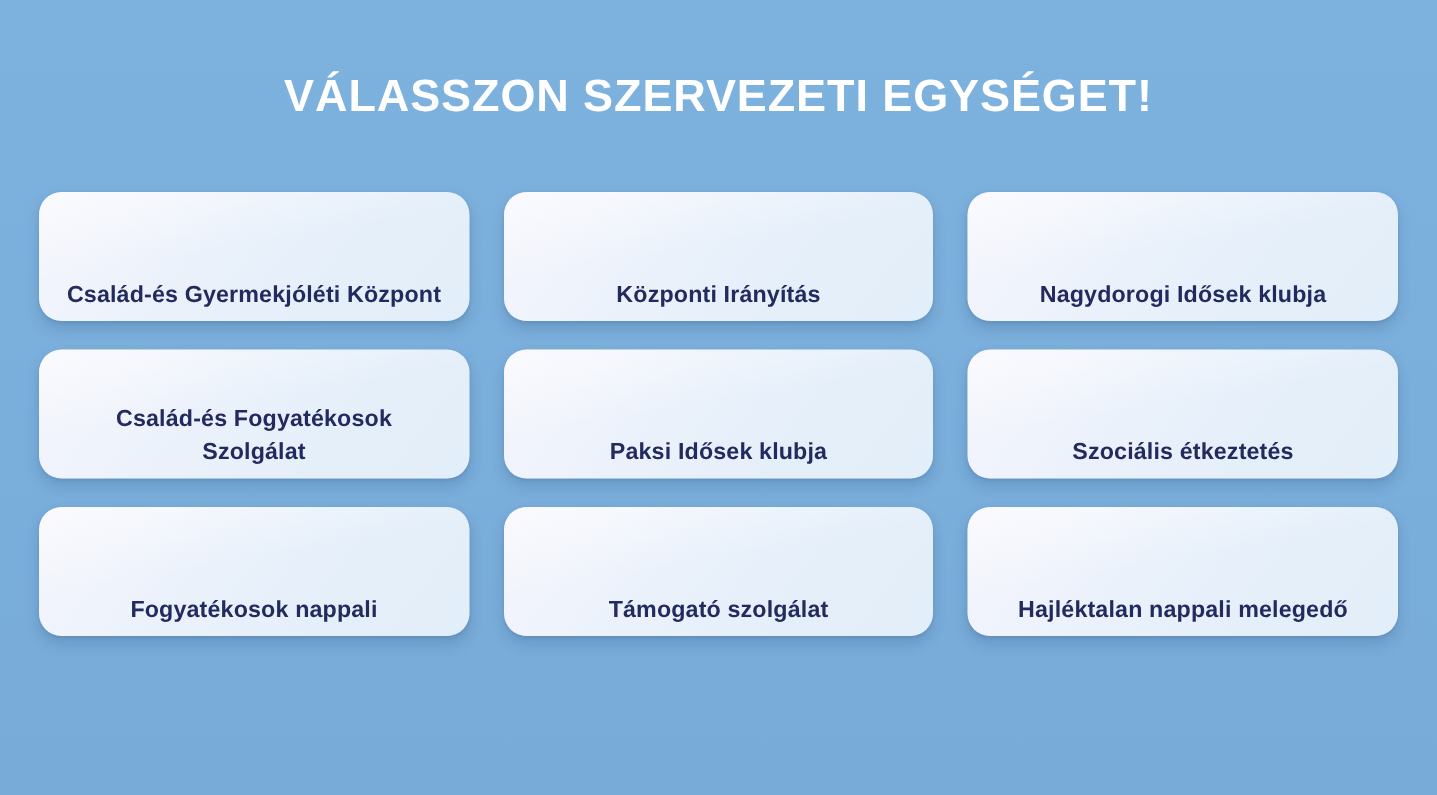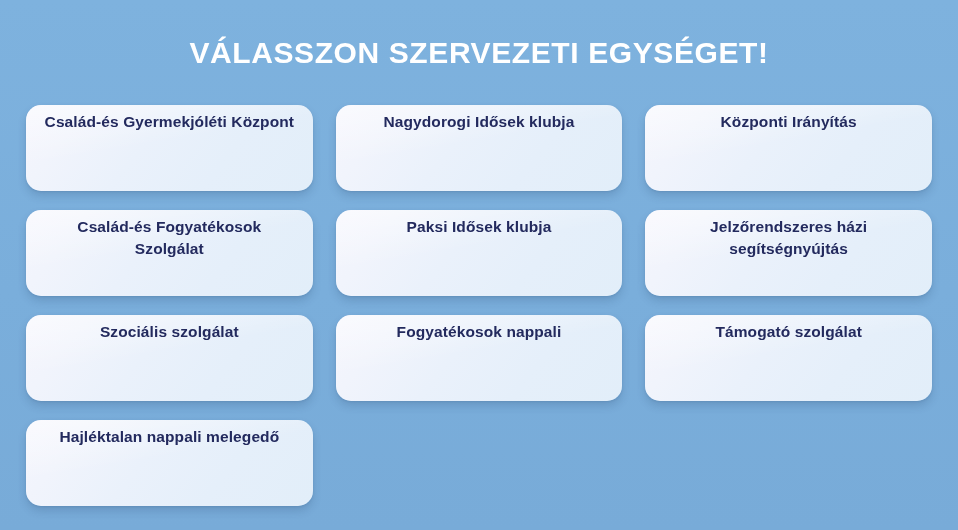--- a/index.html
+++ b/index.html
@@ -20,21 +20,21 @@
   .page {
     position: relative;
     width: 958px;
     height: 530px;
     background: linear-gradient(180deg, #7eb2de 0%, #7aaedb 55%, #78abd8 100%);
     padding: 0 26px;
   }
 
   
   .title-wrap {
-    height: 105px;
+    height: 128px;
     display: flex;
     align-items: center;
     justify-content: center;
   }
 
   .page-title {
     color: #ffffff;
     font-size: 30px;
     font-weight: 700;
     letter-spacing: 0.6px;
@@ -60,21 +60,21 @@
       linear-gradient(128deg,
         #f5f5fd 0%,
         #f1f4fc 18%,
         #eaf1fb 42%,
         #e5effa 68%,
         #e2eef9 100%);
     box-shadow:
       0 5px 9px rgba(40, 70, 110, 0.20),
       0 1px 2px rgba(40, 70, 110, 0.12);
     display: flex;
-    align-items: flex-start;
+    align-items: flex-end;
     justify-content: center;
     padding: 6px 16px;
     cursor: pointer;
     overflow: hidden;
   }
 
   .org-card::after {
     
     content: "";
     position: absolute;
@@ -104,42 +104,39 @@
     <h1 class="page-title">VÁLASSZON SZERVEZETI EGYSÉGET!</h1>
   </div>
 
   <div class="card-grid">
 
     <div class="org-card">
       <span class="org-card-label">Család-és Gyermekjóléti Központ</span>
     </div>
 
     <div class="org-card">
-      <span class="org-card-label">Nagydorogi Idősek klubja</span>
+      <span class="org-card-label">Központi Irányítás</span>
     </div>
 
     <div class="org-card">
-      <span class="org-card-label">Központi Irányítás</span>
+      <span class="org-card-label">Nagydorogi Idősek klubja</span>
     </div>
 
     <div class="org-card">
       <span class="org-card-label">Család-és Fogyatékosok Szolgálat</span>
     </div>
 
 
     <div class="org-card">
       <span class="org-card-label">Paksi Idősek klubja</span>
     </div>
 
-    <div class="org-card">
-      <span class="org-card-label">Jelzőrendszeres házi segítségnyújtás</span>
-    </div>
 
     <div class="org-card">
-      <span class="org-card-label">Szociális szolgálat</span>
+      <span class="org-card-label">Szociális étkeztetés</span>
     </div>
 
     <div class="org-card">
       <span class="org-card-label">Fogyatékosok nappali</span>
     </div>
 
     <div class="org-card">
       <span class="org-card-label">Támogató szolgálat</span>
     </div>
 

